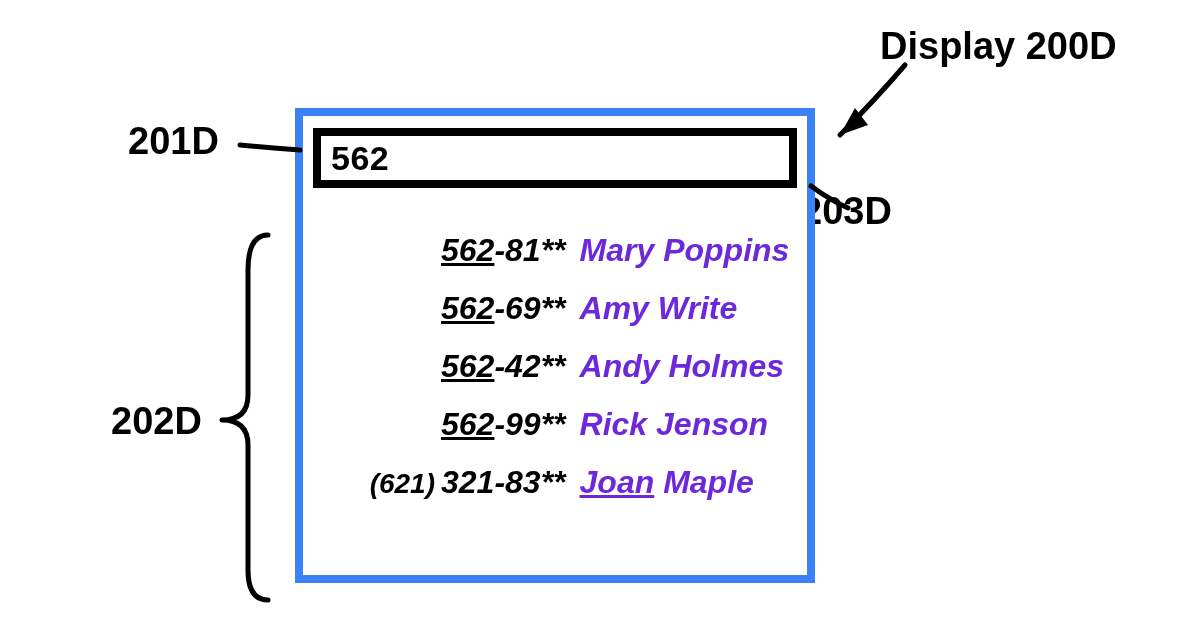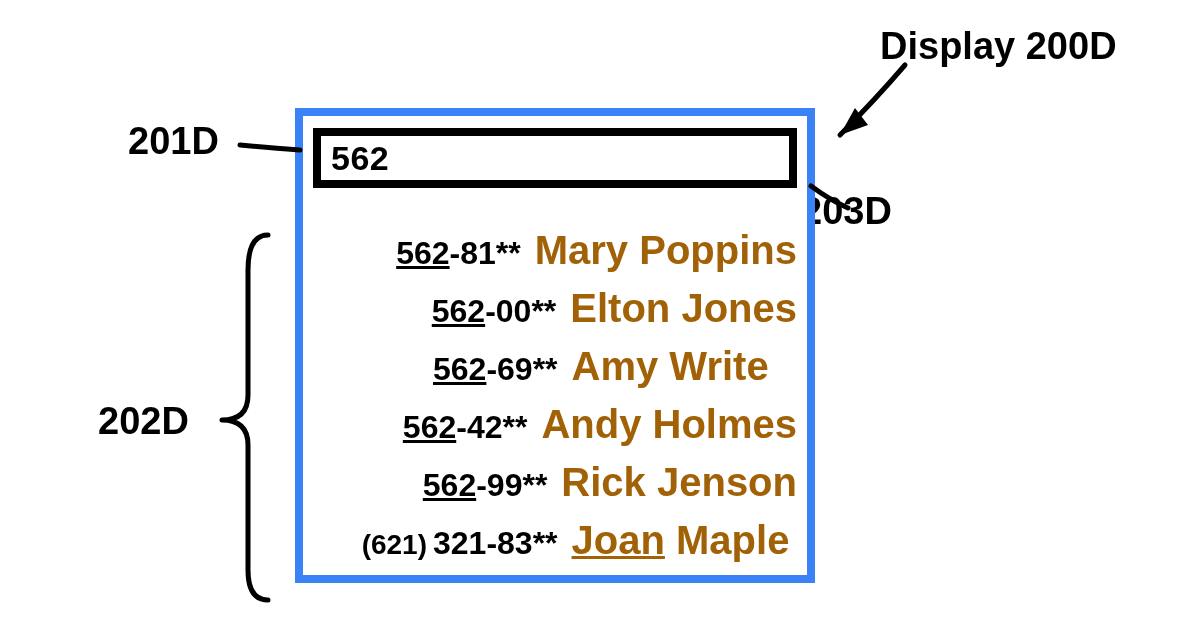--- a/index.html
+++ b/index.html
@@ -52,22 +52,23 @@
     color: #000;
   }
 
   
   .matches {
     position: absolute;
     left: 0;
     right: 0;
     top: 105px;
     bottom: 12px;
-    padding-left: 0;
+    padding-left: 8px;
     padding-right: 10px;
+    font-style: italic;
   }
   .match-row {
     display: flex;
     align-items: baseline;
     justify-content: flex-start;
     height: 58px;
     line-height: 58px;
     white-space: nowrap;
   }
   .area-cell {
@@ -79,23 +80,23 @@
     padding-right: 6px;
     box-sizing: border-box;
   }
   .num-cell {
     font-size: 32px;
     font-weight: 700;
     color: #000;
     padding-right: 14px;
   }
   .name-cell {
-    font-size: 40px;
-    font-weight: 700;
-    color: #a16207;
+    font-size: 32px;
+    font-weight: 700;
+    color: #6d28d9;
   }
   .ul {
     text-decoration: underline;
     text-underline-offset: 2px;
     text-decoration-thickness: 3px;
   }
 
   
   .callout {
     position: absolute;
@@ -131,40 +132,35 @@
 </style>
 </head>
 <body>
 
 <div class="stage">
 
   <div class="callout" style="left:880px; top:25px;">Display 200D</div>
 
   <div class="callout" style="left:128px; top:120px;">201D</div>
 
-  <div class="callout" style="left:98px; top:400px;">202D</div>
+  <div class="callout" style="left:111px; top:400px;">202D</div>
 
   <div class="callout" style="left:801px; top:190px;">203D</div>
 
   <div class="display-window">
 
     <div class="input-wrap">
       <span class="input-value">562</span>
     </div>
 
     <div class="matches" id="matches">
         <div class="match-row">
           <span class="area-cell"></span>
           <span class="num-cell"><span class="ul">562</span>-81**</span>
           <span class="name-cell">Mary Poppins</span>
-        </div>
-        <div class="match-row">
-          <span class="area-cell"></span>
-          <span class="num-cell"><span class="ul">562</span>-00**</span>
-          <span class="name-cell">Elton Jones</span>
         </div>
         <div class="match-row">
           <span class="area-cell"></span>
           <span class="num-cell"><span class="ul">562</span>-69**</span>
           <span class="name-cell">Amy Write</span>
         </div>
         <div class="match-row">
           <span class="area-cell"></span>
           <span class="num-cell"><span class="ul">562</span>-42**</span>
           <span class="name-cell">Andy Holmes</span>

